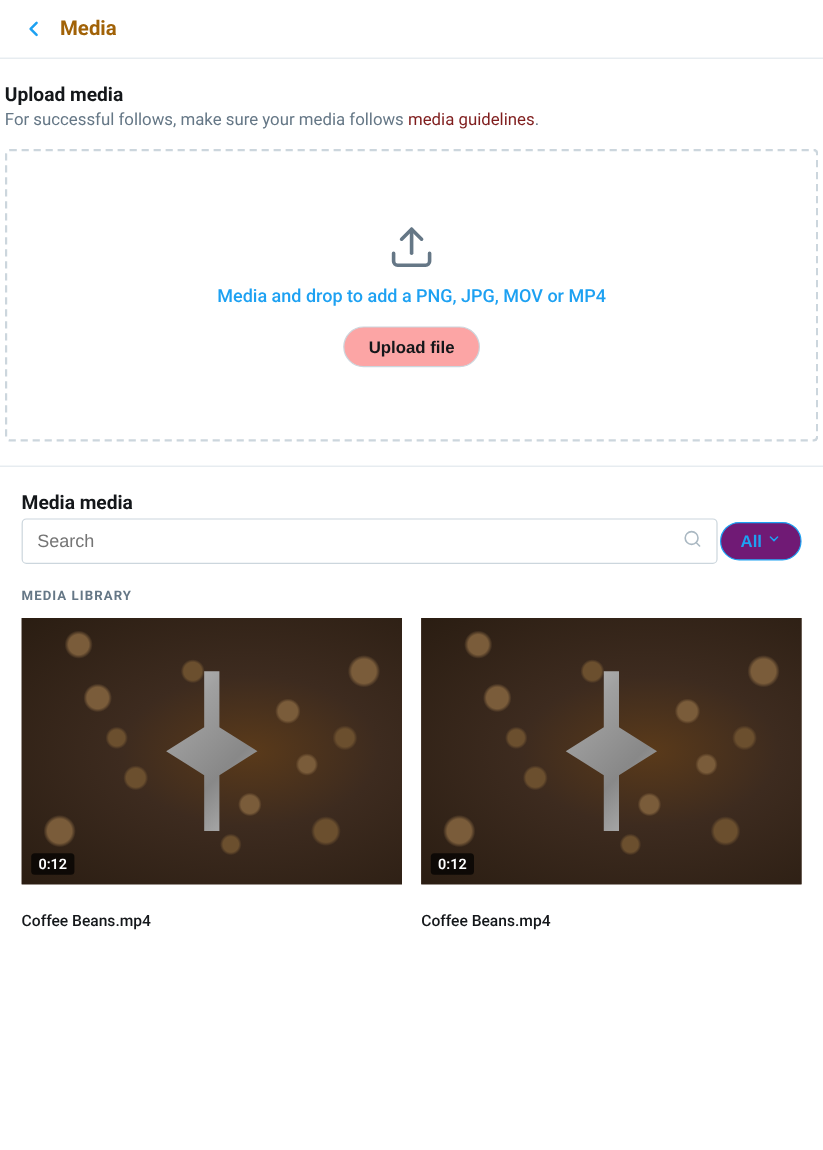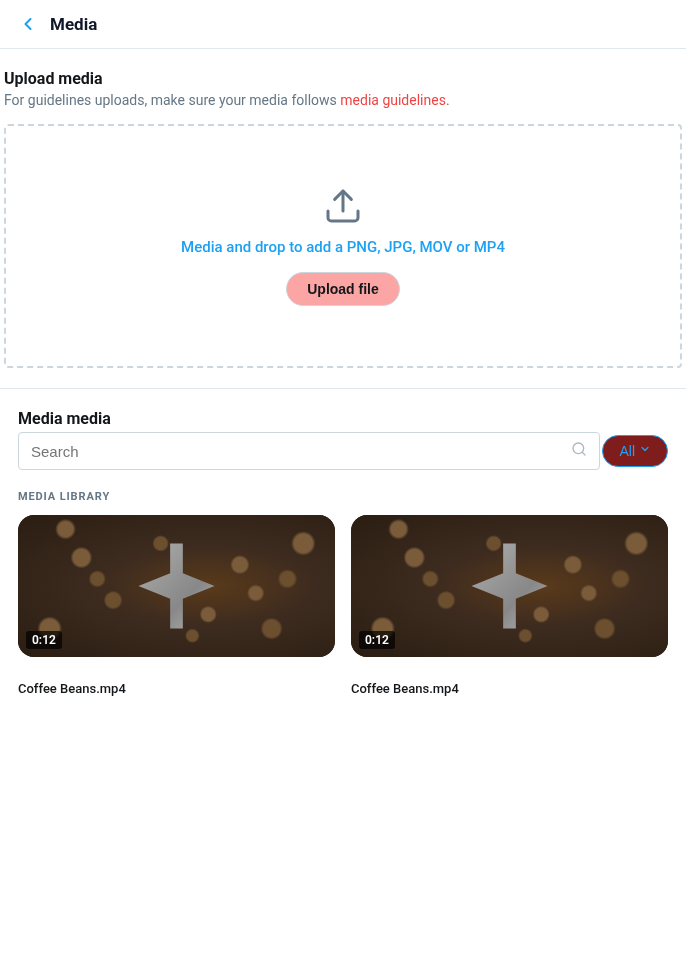--- a/index.html
+++ b/index.html
@@ -26,40 +26,40 @@
       margin-right: 12px;
       color: #1da1f2;
       background: none;
       border: none;
       font-size: 18px;
       padding: 0;
     }
     .header-title {
       font-size: 17px;
       font-weight: 700;
-      color: #0f172a;
+      color: #a16207;
     }
 
     
     .section {
       padding: 20px 4px;
     }
     .section-title {
       font-size: 16px;
       font-weight: 700;
       color: #14171a;
       margin-bottom: 4px;
     }
     .section-desc {
       font-size: 14px;
       color: #657786;
       margin-bottom: 16px;
     }
     .section-desc a {
-      color: #ef4444;
+      color: #7f1d1d;
       text-decoration: none;
     }
 
     
     .dropzone {
       border: 2px dashed #ccd6dd;
       border-radius: 4px;
       display: flex;
       flex-direction: column;
       align-items: center;
@@ -124,24 +124,24 @@
       flex: 1;
       background: transparent;
     }
     .search-icon {
       color: #aab8c2;
       font-size: 16px;
     }
     .filter-btn {
       border: 1px solid #1da1f2;
       border-radius: 20px;
-      background: #7f1d1d;
+      background: #701a75;
       padding: 7px 16px;
       font-size: 14px;
-      font-weight: 400;
+      font-weight: 700;
       color: #1da1f2;
       cursor: pointer;
       display: flex;
       align-items: flex-start;
       gap: 4px;
       white-space: nowrap;
     }
 
     
     .media-lib-label {
@@ -157,22 +157,22 @@
     .media-grid {
       display: grid;
       grid-template-columns: 1fr 1fr;
       gap: 16px;
     }
     .media-item {
       cursor: pointer;
     }
     .media-thumb {
       width: 100%;
-      height: 142px;
-      border-radius: 16px;
+      height: 222px;
+      border-radius: 0;
       overflow: hidden;
       position: relative;
       background: #3d2b1f;
     }
     
     .media-thumb-img {
       width: 100%;
       height: 100%;
       background:
         radial-gradient(ellipse at 60% 50%, #5a3a1a 0%, #3d2b1f 40%, #2a1d12 100%);
@@ -239,21 +239,21 @@
     <svg width="20" height="20" viewBox="0 0 24 24" fill="none" stroke="#1da1f2" stroke-width="2.5" stroke-linecap="round" stroke-linejoin="round">
       <polyline points="15 18 9 12 15 6"></polyline>
     </svg>
   </button>
   <span class="header-title">Media</span>
 </div>
 
 <div class="section">
   <div class="section-title">Upload media</div>
   <div class="section-desc">
-    <span>For guidelines uploads, make sure your media follows </span><a href="#">media guidelines</a><span>.</span>
+    <span>For successful follows, make sure your media follows </span><a href="#">media guidelines</a><span>.</span>
   </div>
 
   <div class="dropzone">
     <svg class="upload-icon" viewBox="0 0 24 24" fill="none" stroke="#657786" stroke-width="1.8" stroke-linecap="round" stroke-linejoin="round">
       <path d="M21 15v4a2 2 0 0 1-2 2H5a2 2 0 0 1-2-2v-4"></path>
       <polyline points="17 8 12 3 7 8"></polyline>
       <line x1="12" y1="3" x2="12" y2="15"></line>
     </svg>
     <div class="drag-text">Media and drop to add a PNG, JPG, MOV or MP4</div>
     <button class="upload-file-btn">Upload file</button>

